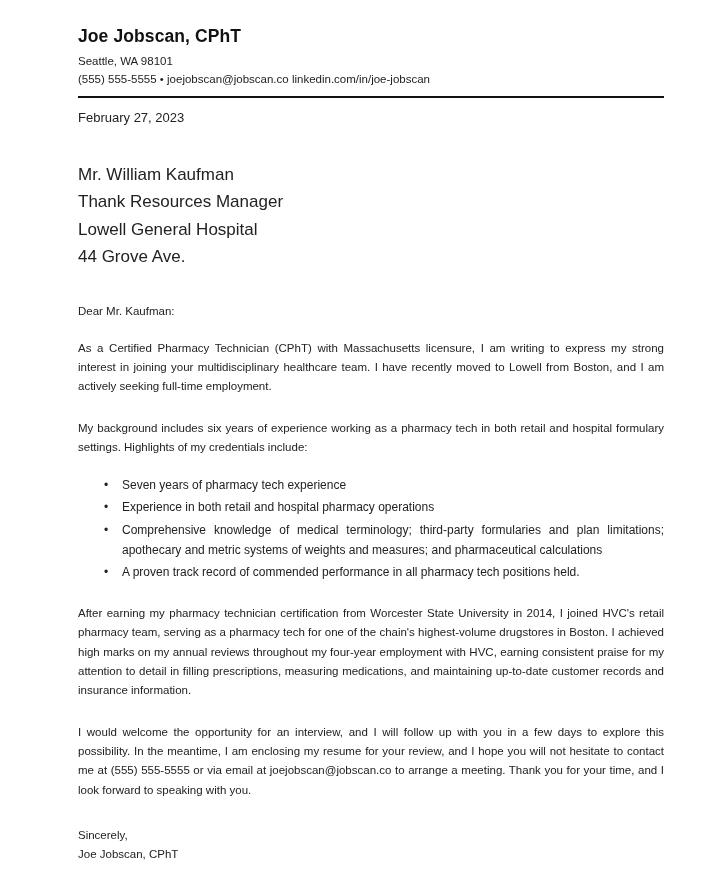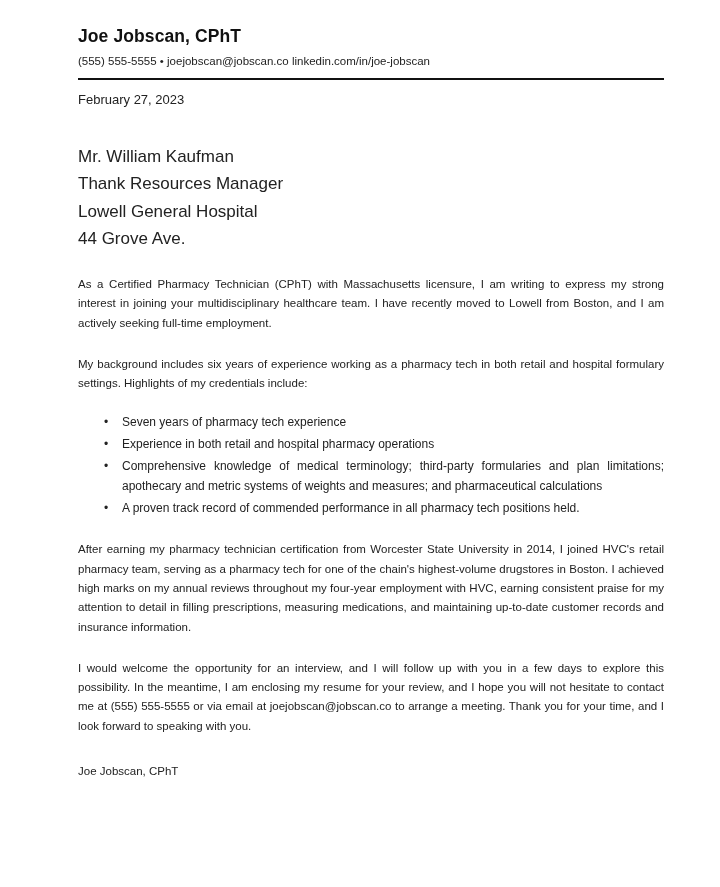--- a/index.html
+++ b/index.html
@@ -95,44 +95,47 @@
     white-space: pre;
   }
 </style>
 </head>
 <body>
 
 <div class="page">
 
   <div class="header">
     <div class="header-name">Joe Jobscan, CPhT</div>
+    <div class="header-line">Seattle, WA 98101</div>
     <div class="header-line">(555) 555-5555 • joejobscan@jobscan.co linkedin.com/in/joe-jobscan</div>
     <div class="rule"></div>
   </div>
 
   <div class="date">February 27, 2023</div>
 
   <div class="recipient">
     <div>Mr. William Kaufman</div>
     <div>Thank Resources Manager</div>
     <div>Lowell General Hospital</div>
     <div>44 Grove Ave.</div>
   </div>
 
+  <div class="salutation">Dear Mr. Kaufman:</div>
 
   <p class="body-para">As a Certified Pharmacy Technician (CPhT) with Massachusetts licensure, I am writing to express my strong interest in joining your multidisciplinary healthcare team. I have recently moved to Lowell from Boston, and I am actively seeking full-time employment.</p>
   <p class="body-para">My background includes six years of experience working as a pharmacy tech in both retail and hospital formulary settings. Highlights of my credentials include:</p>
 
   <ul class="bullets">
     <li>Seven years of pharmacy tech experience</li>
     <li>Experience in both retail and hospital pharmacy operations</li>
     <li>Comprehensive knowledge of medical terminology; third-party formularies and plan limitations; apothecary and metric systems of weights and measures; and pharmaceutical calculations</li>
     <li>A proven track record of commended performance in all pharmacy tech positions held.</li>
   </ul>
 
   <p class="body-para">After earning my pharmacy technician certification from Worcester State University in 2014, I joined HVC's retail pharmacy team, serving as a pharmacy tech for one of the chain's highest-volume drugstores in Boston. I achieved high marks on my annual reviews throughout my four-year employment with HVC, earning consistent praise for my attention to detail in filling prescriptions, measuring medications, and maintaining up-to-date customer records and insurance information.</p>
   <p class="body-para">I would welcome the opportunity for an interview, and I will follow up with you in a few days to explore this possibility. In the meantime, I am enclosing my resume for your review, and I hope you will not hesitate to contact me at (555) 555-5555 or via email at joejobscan@jobscan.co to arrange a meeting. Thank you for your time, and I look forward to speaking with you.</p>
 
   <div class="closing">
+    <div>Sincerely,</div>
     <div>Joe Jobscan, CPhT</div>
   </div>
 
 </div>
 
 </body></html>

